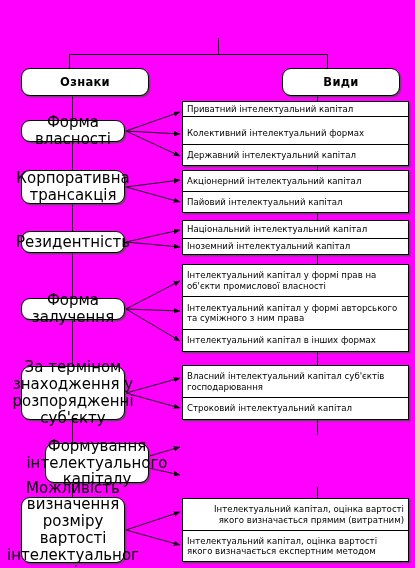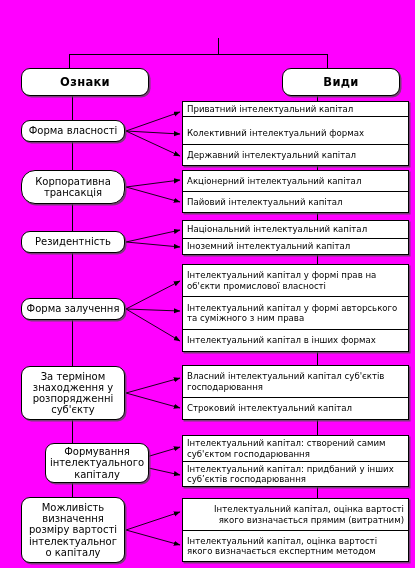--- a/index.html
+++ b/index.html
@@ -43,21 +43,21 @@
   }
   .rounded {
     border-radius: 9px;
   }
   .header-node {
     font-weight: bold;
     font-size: 11.5px;
     letter-spacing: 0.3px;
   }
   .crit-node {
-    font-size: 10px;
+    font-size: 15px;
     padding: 1px 3px;
   }
   .grp {
     position: absolute;
     box-sizing: border-box;
     border: 1px solid #000000;
     background: #FFFFFF;
     box-shadow: 1.5px 1.5px 0 rgba(80,80,80,0.75);
   }
   .vrow {
@@ -140,21 +140,21 @@
   <div class="node rounded header-node" style="left:21px; top:68px; width:128px; height:28px;">
     <span>Ознаки</span>
   </div>
   <div class="node rounded header-node" style="left:282px; top:68px; width:118px; height:28px;">
     <span>Види</span>
   </div>
 
   <div class="node rounded crit-node" style="left:21px; top:120px; width:104px; height:22px;">
     <span>Форма власності</span>
   </div>
-  <div class="node rounded crit-node" style="left:21px; top:170px; width:104px; height:34px;border-radius:14px;">
+  <div class="node rounded crit-node" style="left:21px; top:170px; width:104px; height:34px;">
     <span>Корпоративна трансакція</span>
   </div>
   <div class="node rounded crit-node" style="left:21px; top:231px; width:104px; height:22px;">
     <span>Резидентність</span>
   </div>
   <div class="node rounded crit-node" style="left:21px; top:298px; width:104px; height:22px;">
     <span>Форма залучення</span>
   </div>
   <div class="node rounded crit-node" style="left:21px; top:366px; width:104px; height:54px;">
     <span>За терміном знаходження у розпорядженні суб'єкту</span>
@@ -210,28 +210,20 @@
 
   <div class="grp" style="left:182px; top:365px; width:227px; height:55px;">
     <div class="vrow" style="top:0; height:32px;">
       <span>Власний інтелектуальний капітал суб'єктів господарювання</span>
     </div>
     <div class="vrow last" style="top:32px; height:21px;">
       <span>Строковий інтелектуальний капітал</span>
     </div>
   </div>
 
-  <div class="grp" style="left:182px; top:435px; width:227px; height:52px;">
-    <div class="vrow" style="top:0; height:26px;">
-      <span>Інтелектуальний капітал: створений самим суб'єктом господарювання</span>
-    </div>
-    <div class="vrow last" style="top:26px; height:24px;">
-      <span>Інтелектуальний капітал: придбаний у інших суб’єктів господарювання</span>
-    </div>
-  </div>
 
   <div class="grp" style="left:182px; top:498px; width:227px; height:64px;">
     <div class="vrow" style="top:0; height:32px;text-align:right;">
       <span>Інтелектуальний капітал, оцінка вартості якого визначається прямим (витратним)</span>
     </div>
     <div class="vrow last" style="top:32px; height:30px;">
       <span>Інтелектуальний капітал, оцінка вартості якого визначається експертним  методом</span>
     </div>
   </div>
 

